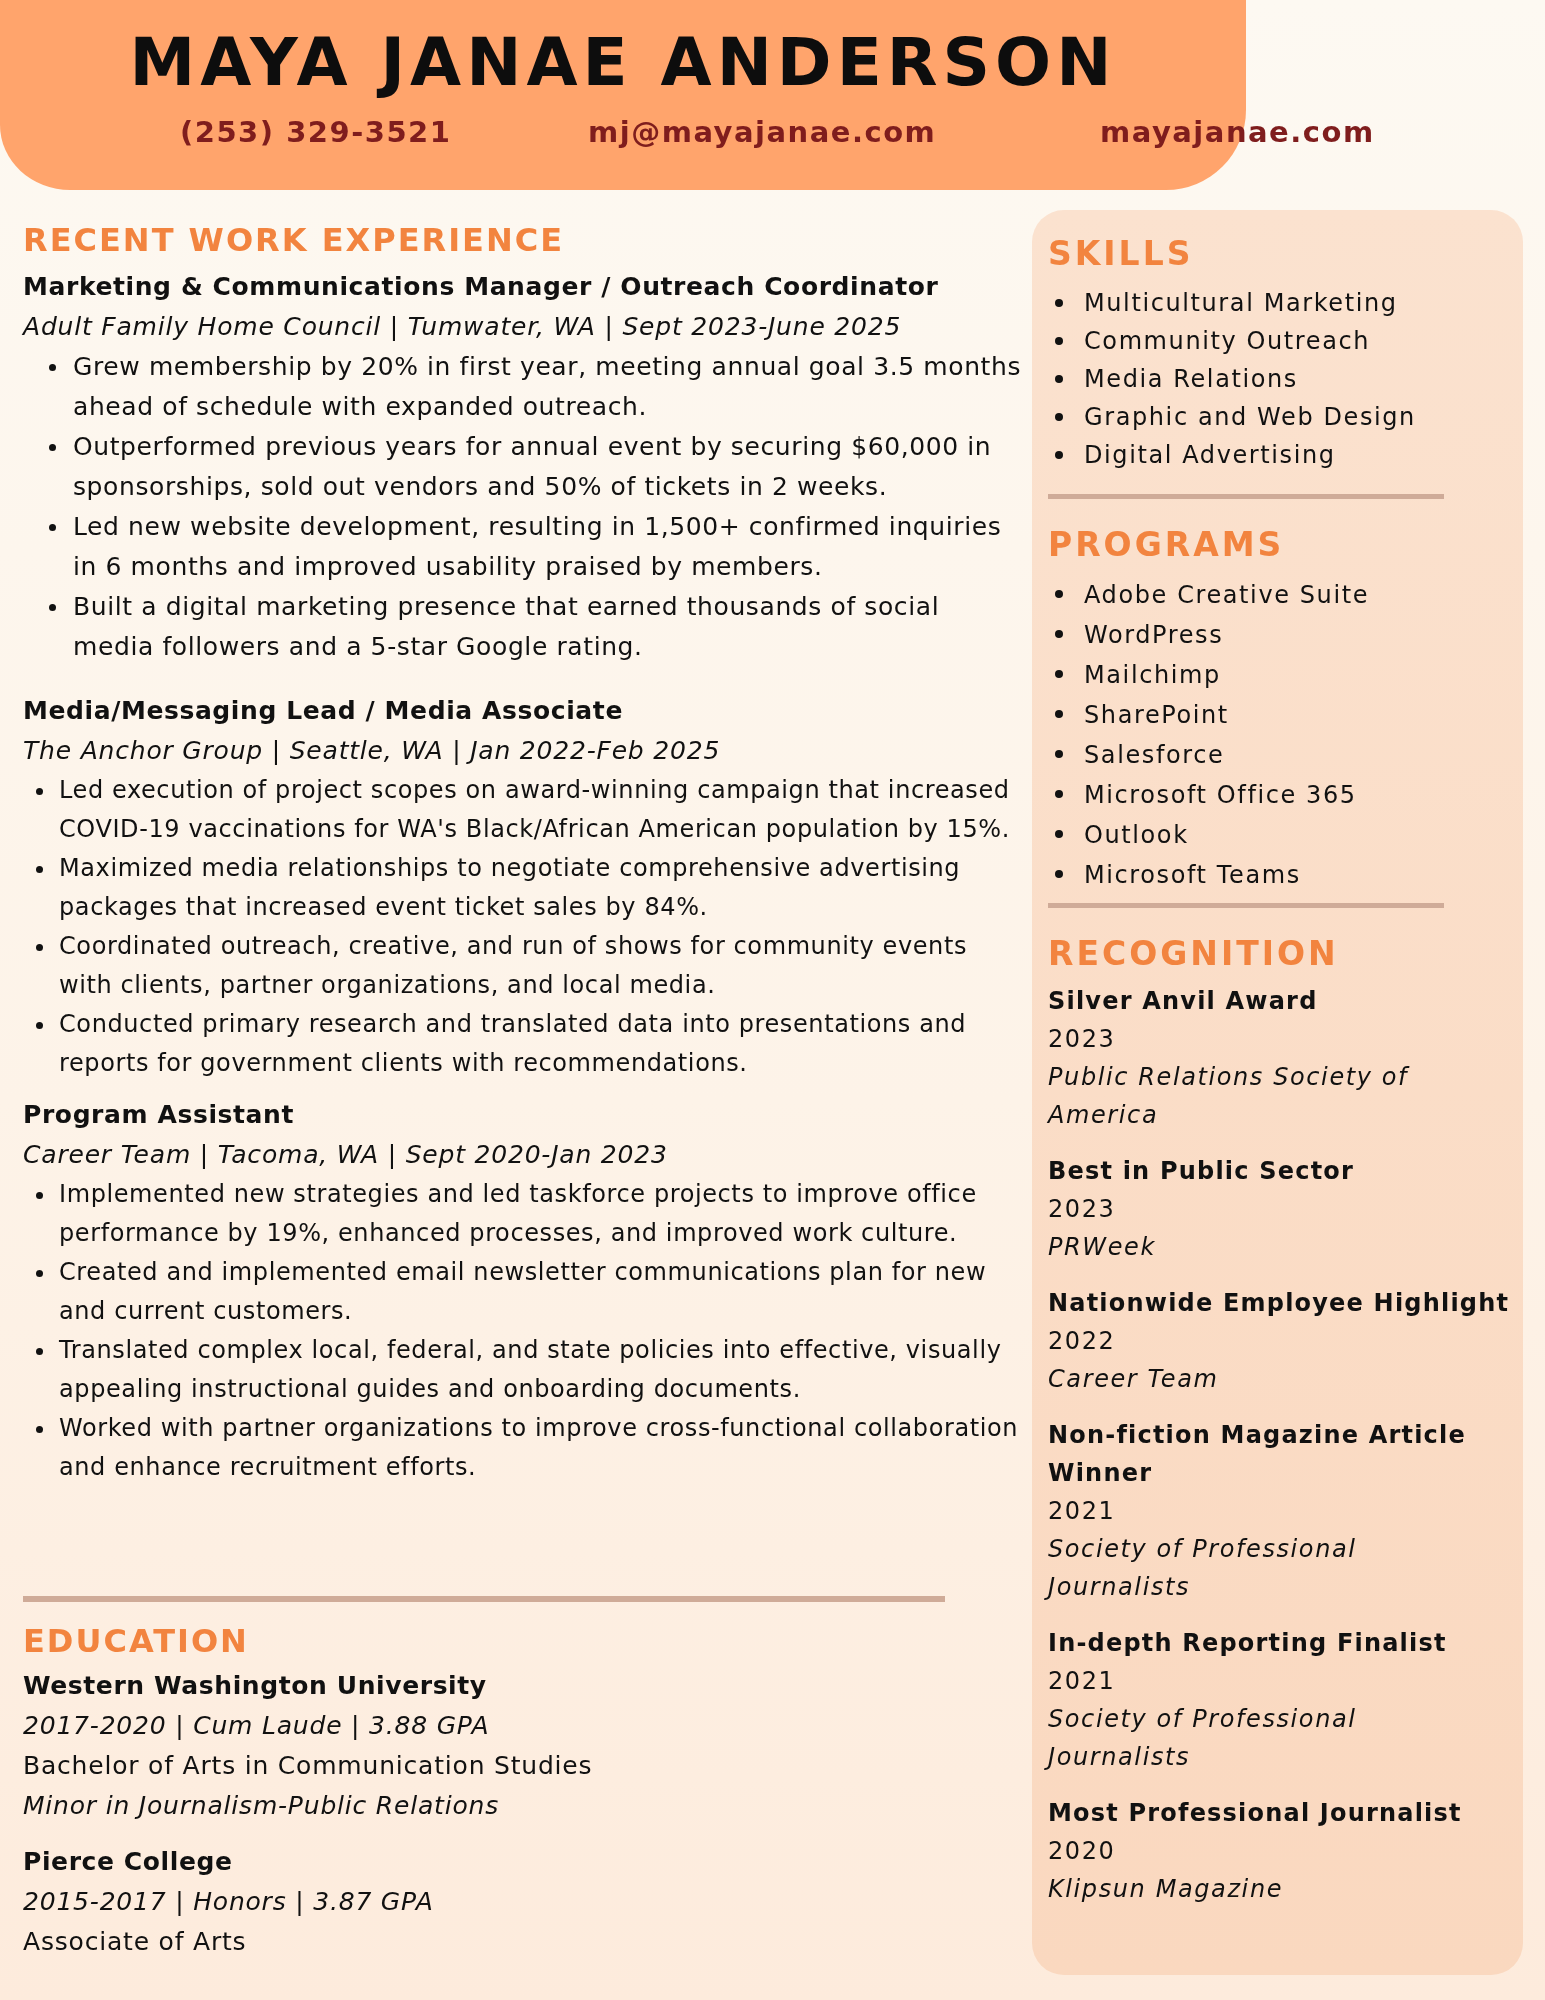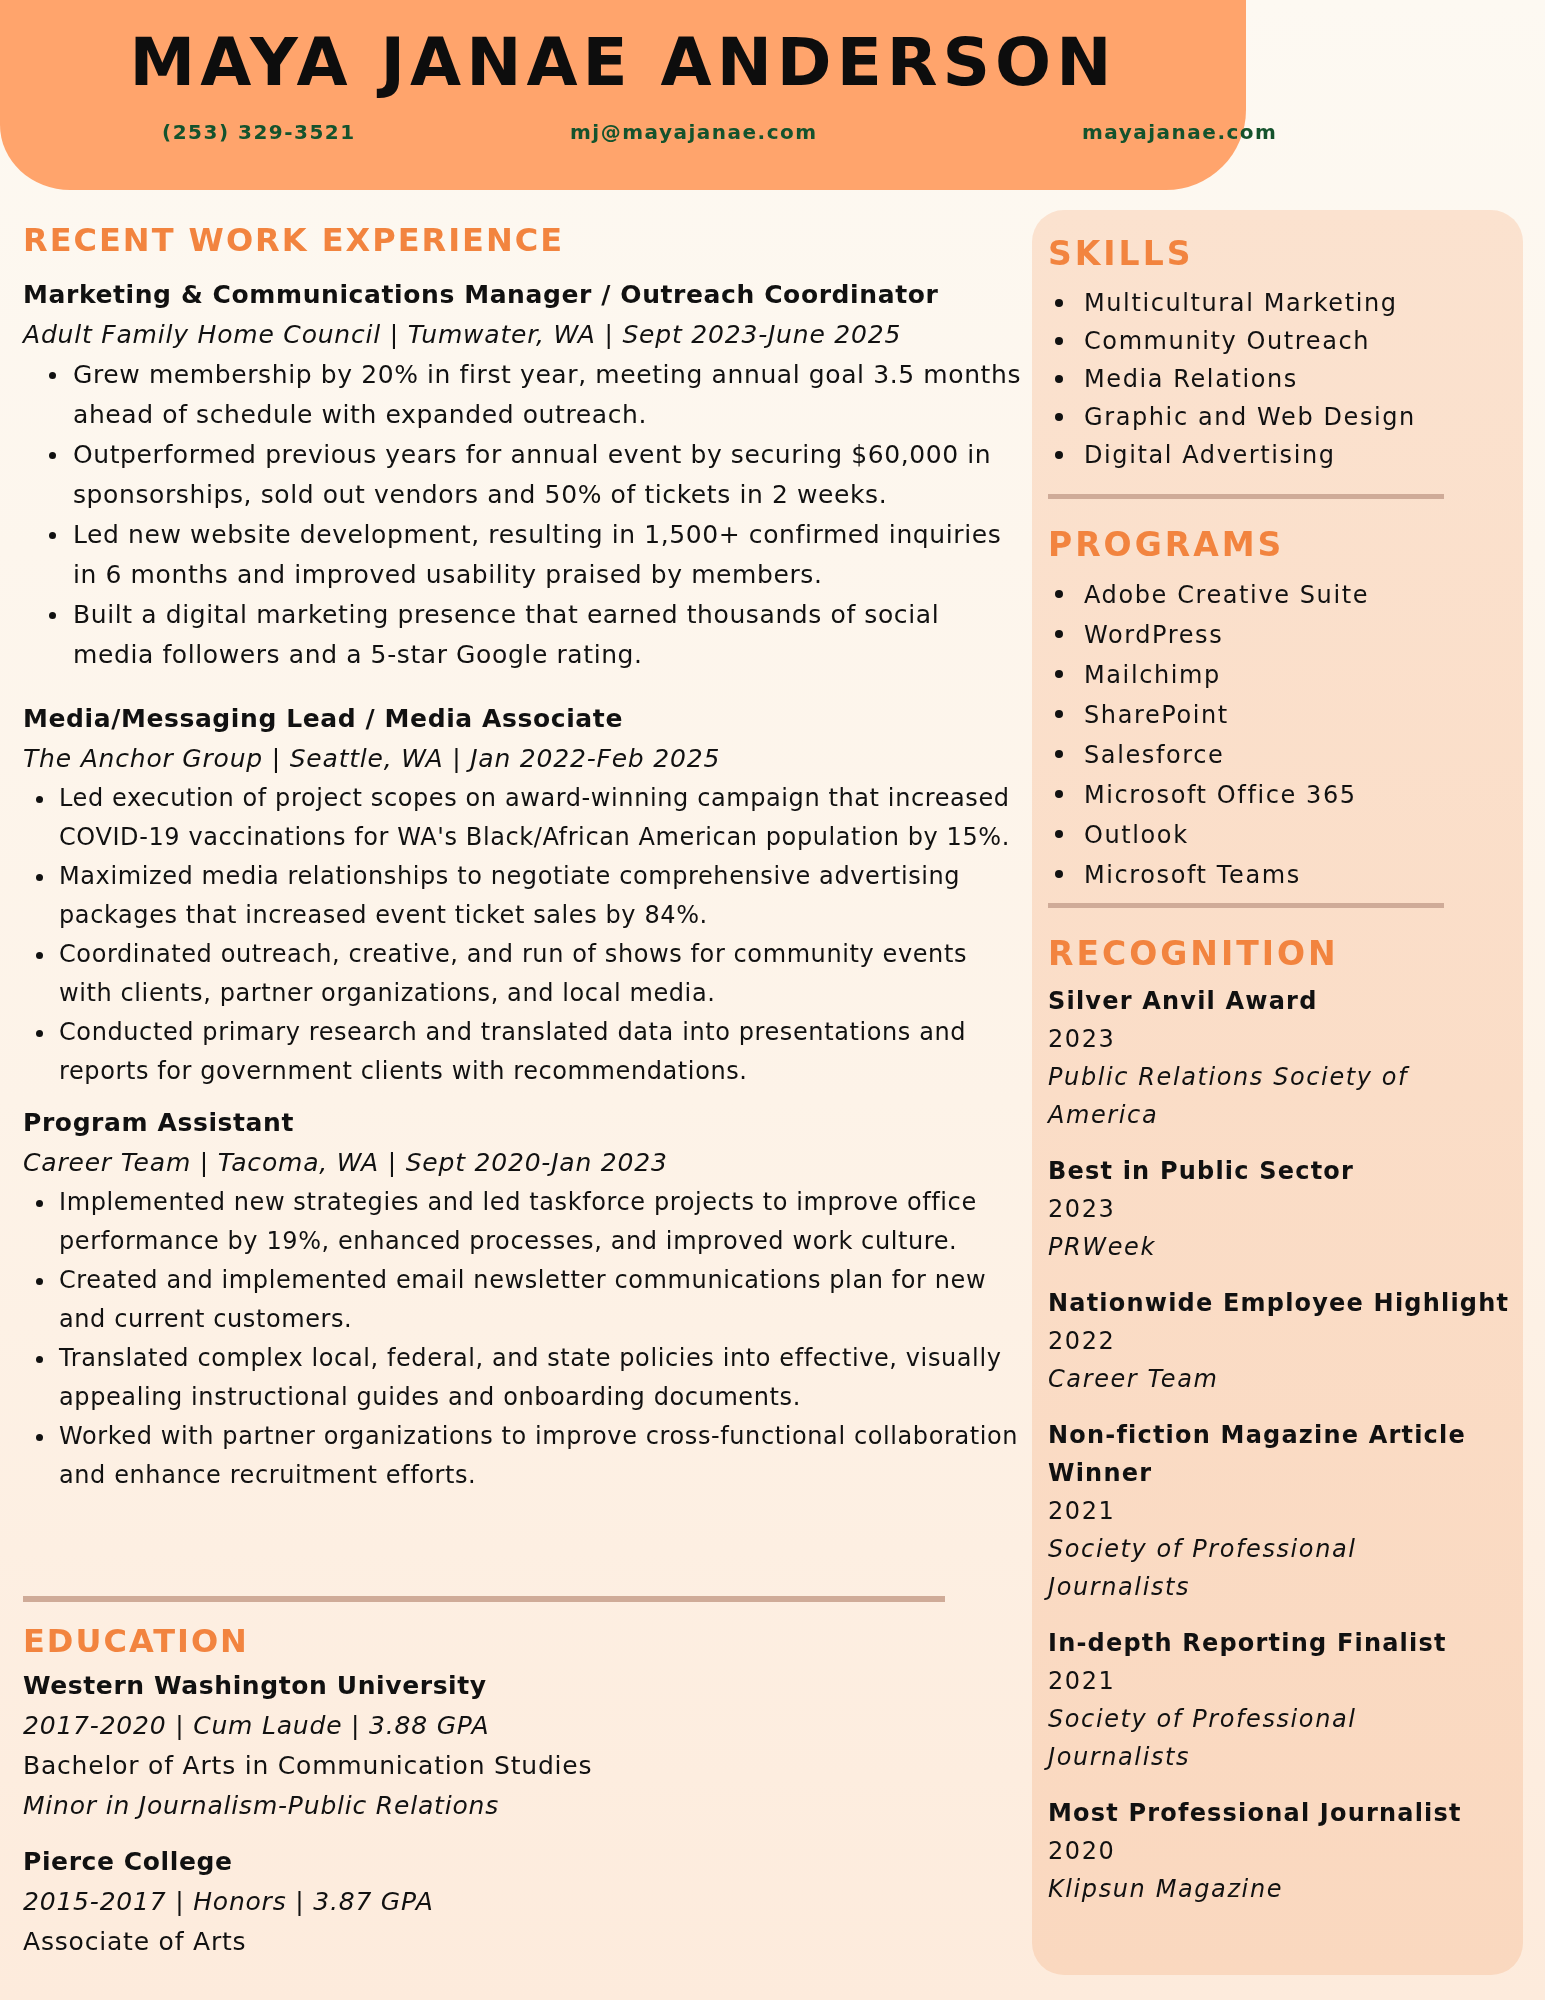--- a/index.html
+++ b/index.html
@@ -19,22 +19,22 @@
     }
     .name {
       position: absolute; left: 0; width: 100%; top: 20px;
       text-align: center;
       font-family: "DejaVu Sans", sans-serif;
       font-weight: bold; font-size: 66px; letter-spacing: 5px;
       color: #0d0d0d;
       line-height: 86px;
     }
     .contact {
-      position: absolute; top: 112px; font-weight: bold; font-size: 20px;
-      letter-spacing: 1.5px; color: #14532d; line-height: 40px;
+      position: absolute; top: 112px; font-weight: bold; font-size: 29px;
+      letter-spacing: 1.5px; color: #7f1d1d; line-height: 40px; margin-left: 18px;
     }
     .c-phone { left: 162px; }
     .c-email { left: 570px; }
     .c-web { left: 1082px; }
 
     .left {
       position: absolute; left: 23px; top: 215px; width: 1000px;
     }
     .sec-title {
       font-family: "DejaVu Sans", sans-serif; font-weight: bold;
@@ -47,21 +47,21 @@
       position: relative; padding-left: 50px; font-size: 25px; line-height: 40px;
       letter-spacing: 0.6px;
     }
     ul.bullets.b2 li { padding-left: 36px; line-height: 39px; font-size: 24px; }
     ul.bullets li::before {
       content: ""; position: absolute; left: 26px; top: 17px; width: 7px; height: 7px;
       background: #111; border-radius: 50%;
     }
     ul.bullets.b2 li::before { left: 13px; }
     .job { margin-bottom: 0; }
-    .job1 { margin-top: 10px; }
+    .job1 { margin-top: 2px; }
     .job2 { margin-top: 24px; }
     .job3 { margin-top: 12px; }
     .divider-left {
       position: absolute; left: 23px; top: 1596px; width: 922px; height: 6px; background: #cfab98;
     }
     .edu {
       position: absolute; left: 23px; top: 1616px; width: 1000px;
     }
     .edu-school { font-weight: bold; font-size: 25px; line-height: 40px; letter-spacing: 0.6px; }
     .edu-meta { font-style: italic; font-size: 25px; line-height: 40px; letter-spacing: 0.8px; }

